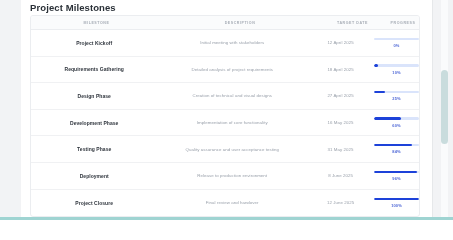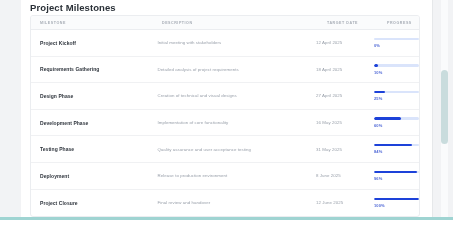--- a/index.html
+++ b/index.html
@@ -31,20 +31,21 @@
   }
 
   
   .page-surface {
     position: absolute;
     left: 21px; top: 0;
     width: 411px;
     height: 217px;
     background: #ffffff;
     box-sizing: border-box;
+    text-align: center;
   }
 
   
   .scroll-gutter {
     position: absolute;
     right: 0; top: 0;
     width: 21px;
     height: 217px;
     background: #f2f3f5;
     border-left: 1px solid #e6e8ea;

